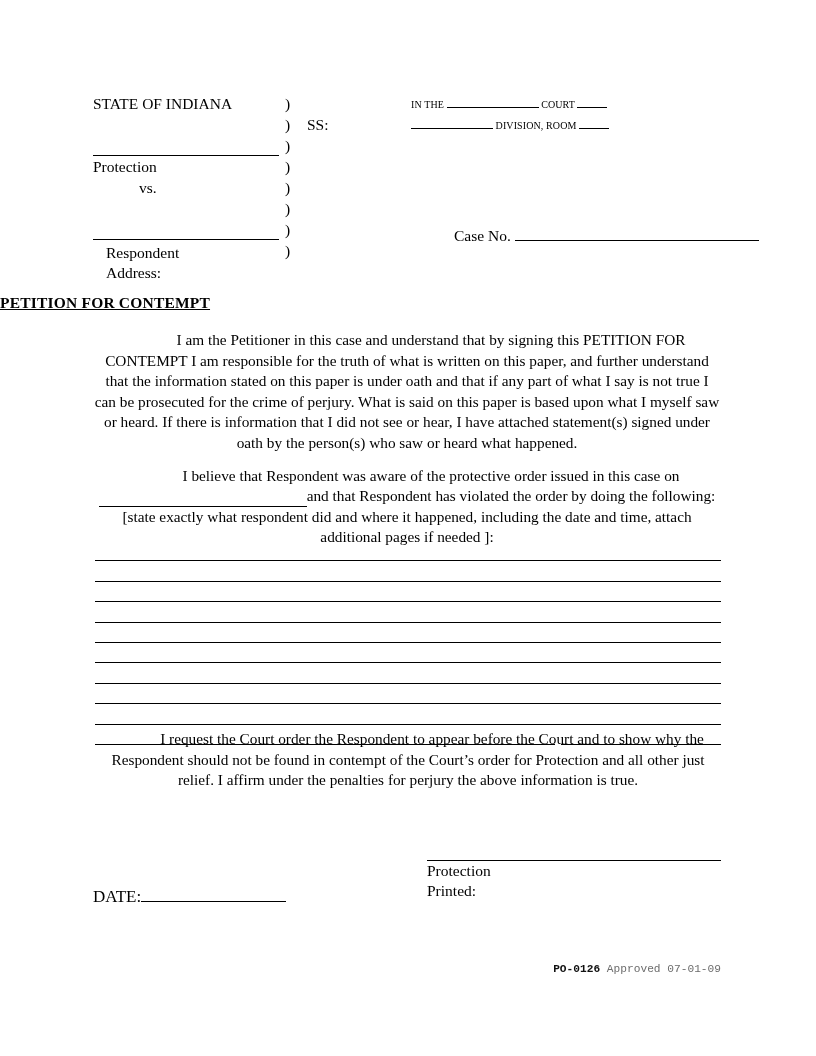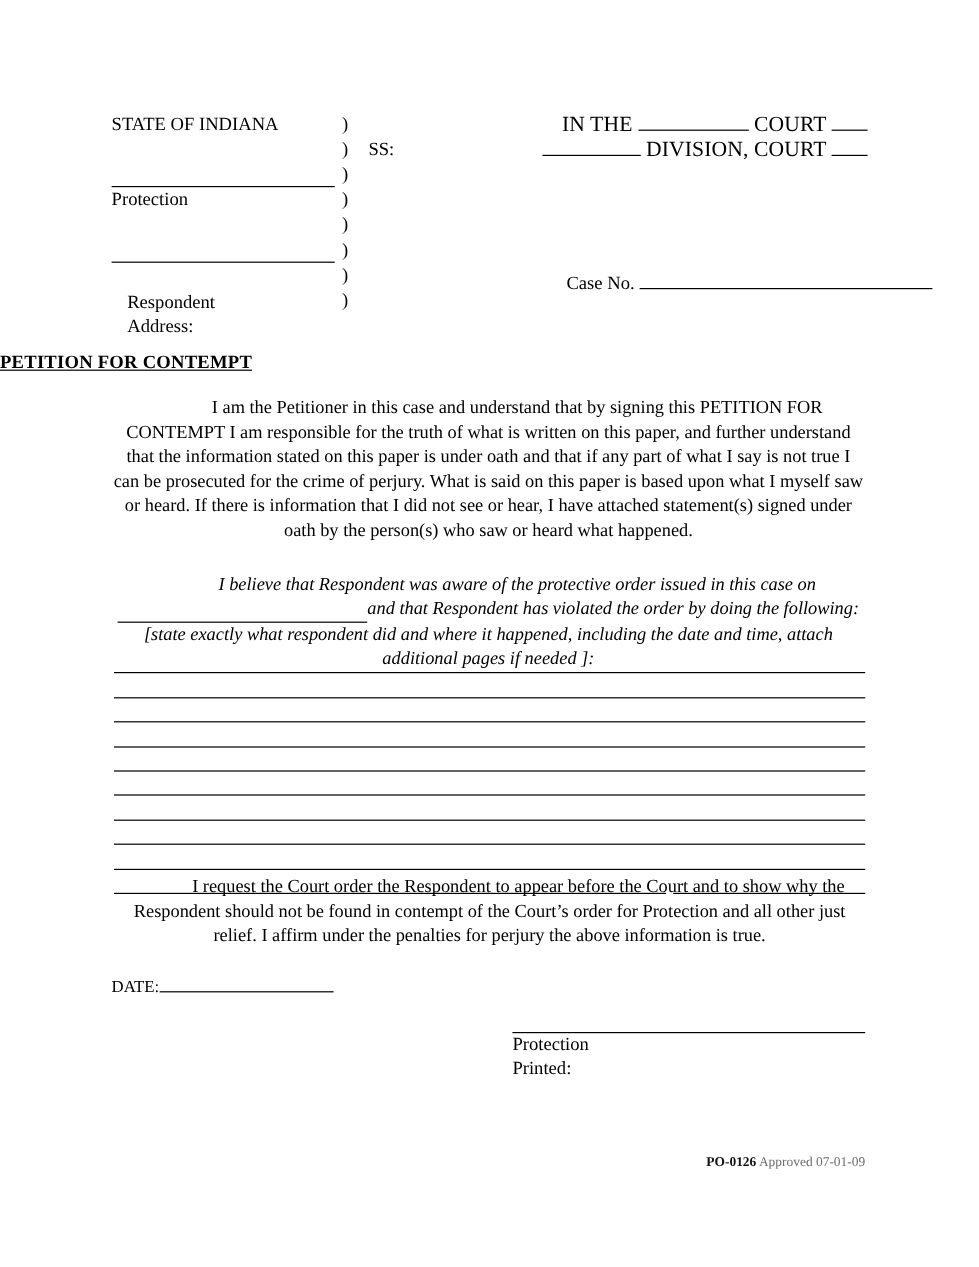--- a/index.html
+++ b/index.html
@@ -60,35 +60,34 @@
     font-size: 15.5px;
     line-height: 21px;
     height: 21px;
   }
   .rule-under {
     border-bottom: 1.4px solid #000;
     height: 20px;
     width: 186px;
   }
   .court-line {
-    font-size: 18px;
+    font-size: 10px;
     line-height: 21px;
     height: 21px;
     white-space: nowrap;
     letter-spacing: 0.1px;
-    text-align: right;
   }
   .us {
     display: inline-block;
     border-bottom: 1.2px solid #000;
     height: 14px;
   }
   .caseno {
     position: absolute;
-    left: 472px;
+    left: 454px;
     top: 226px;
     font-size: 15.5px;
     line-height: 20px;
     white-space: nowrap;
   }
   .caseno .us { width: 244px; }
 
   .respondent-block {
     position: absolute;
     left: 106px;
@@ -116,21 +115,21 @@
     top: 330px;
     width: 628px;
   }
   p.para {
     margin: 0 0 0 0;
     font-size: 15.3px;
     line-height: 20.6px;
     text-indent: 48px;
     text-align: center;
   }
-  p.para2 { margin-top: 24px; font-style: italic; }
+  p.para2 { margin-top: 12px; }
   .inline-blank {
     display: inline-block;
     border-bottom: 1.3px solid #000;
     width: 208px;
     height: 15px;
     vertical-align: bottom;
   }
 
   
   .rules {
@@ -170,22 +169,22 @@
     position: absolute;
     left: 93px;
     top: 729px;
     width: 630px;
   }
 
   
   .date-line {
     position: absolute;
     left: 93px;
-    top: 812px;
-    font-size: 14px;
+    top: 887px;
+    font-size: 17px;
     line-height: 20px;
     white-space: nowrap;
     text-align: center;
   }
   .date-line .us { width: 145px; }
 
   .sig-block {
     position: absolute;
     left: 427px;
     top: 842px;
@@ -198,21 +197,21 @@
   .sig-label {
     font-size: 15.5px;
     line-height: 20px;
   }
 
   
   .footer {
     position: absolute;
     right: 95px;
     top: 963px;
-    font-family: Liberation Serif, serif;
+    font-family: Liberation Mono, monospace;
     font-size: 11.2px;
     white-space: nowrap;
   }
   .footer .code {
     font-weight: bold;
     color: #111111;
   }
   .footer .approved {
     color: #6d6d6d;
   }
@@ -223,20 +222,21 @@
 <div class="page">
 
   <div class="caption">
     <div class="caption-grid">
 
       <div class="caption-left">
         <div class="cap-line">STATE OF INDIANA</div>
         <div class="cap-line blank">&nbsp;</div>
         <div class="rule-under"></div>
         <div class="cap-line">Protection</div>
+        <div class="cap-line" style="padding-left:46px;">vs.</div>
         <div class="cap-line blank">&nbsp;</div>
         <div class="rule-under"></div>
       </div>
 
       <div class="caption-parens">
         <div class="paren-line">)</div>
         <div class="paren-line">)</div>
         <div class="paren-line">)</div>
         <div class="paren-line">)</div>
         <div class="paren-line">)</div>
@@ -252,21 +252,21 @@
 
       <div class="caption-right">
         <div class="court-line">
           <span>IN THE</span>
           <span class="us" style="width:92px;"></span>
           <span>COURT</span>
           <span class="us" style="width:30px;"></span>
         </div>
         <div class="court-line">
           <span class="us" style="width:82px;"></span>
-          <span>DIVISION, COURT</span>
+          <span>DIVISION, ROOM</span>
           <span class="us" style="width:30px;"></span>
         </div>
       </div>
 
     </div>
   </div>
 
   <div class="caseno">
     <span>Case No.</span>
     <span class="us"></span>

